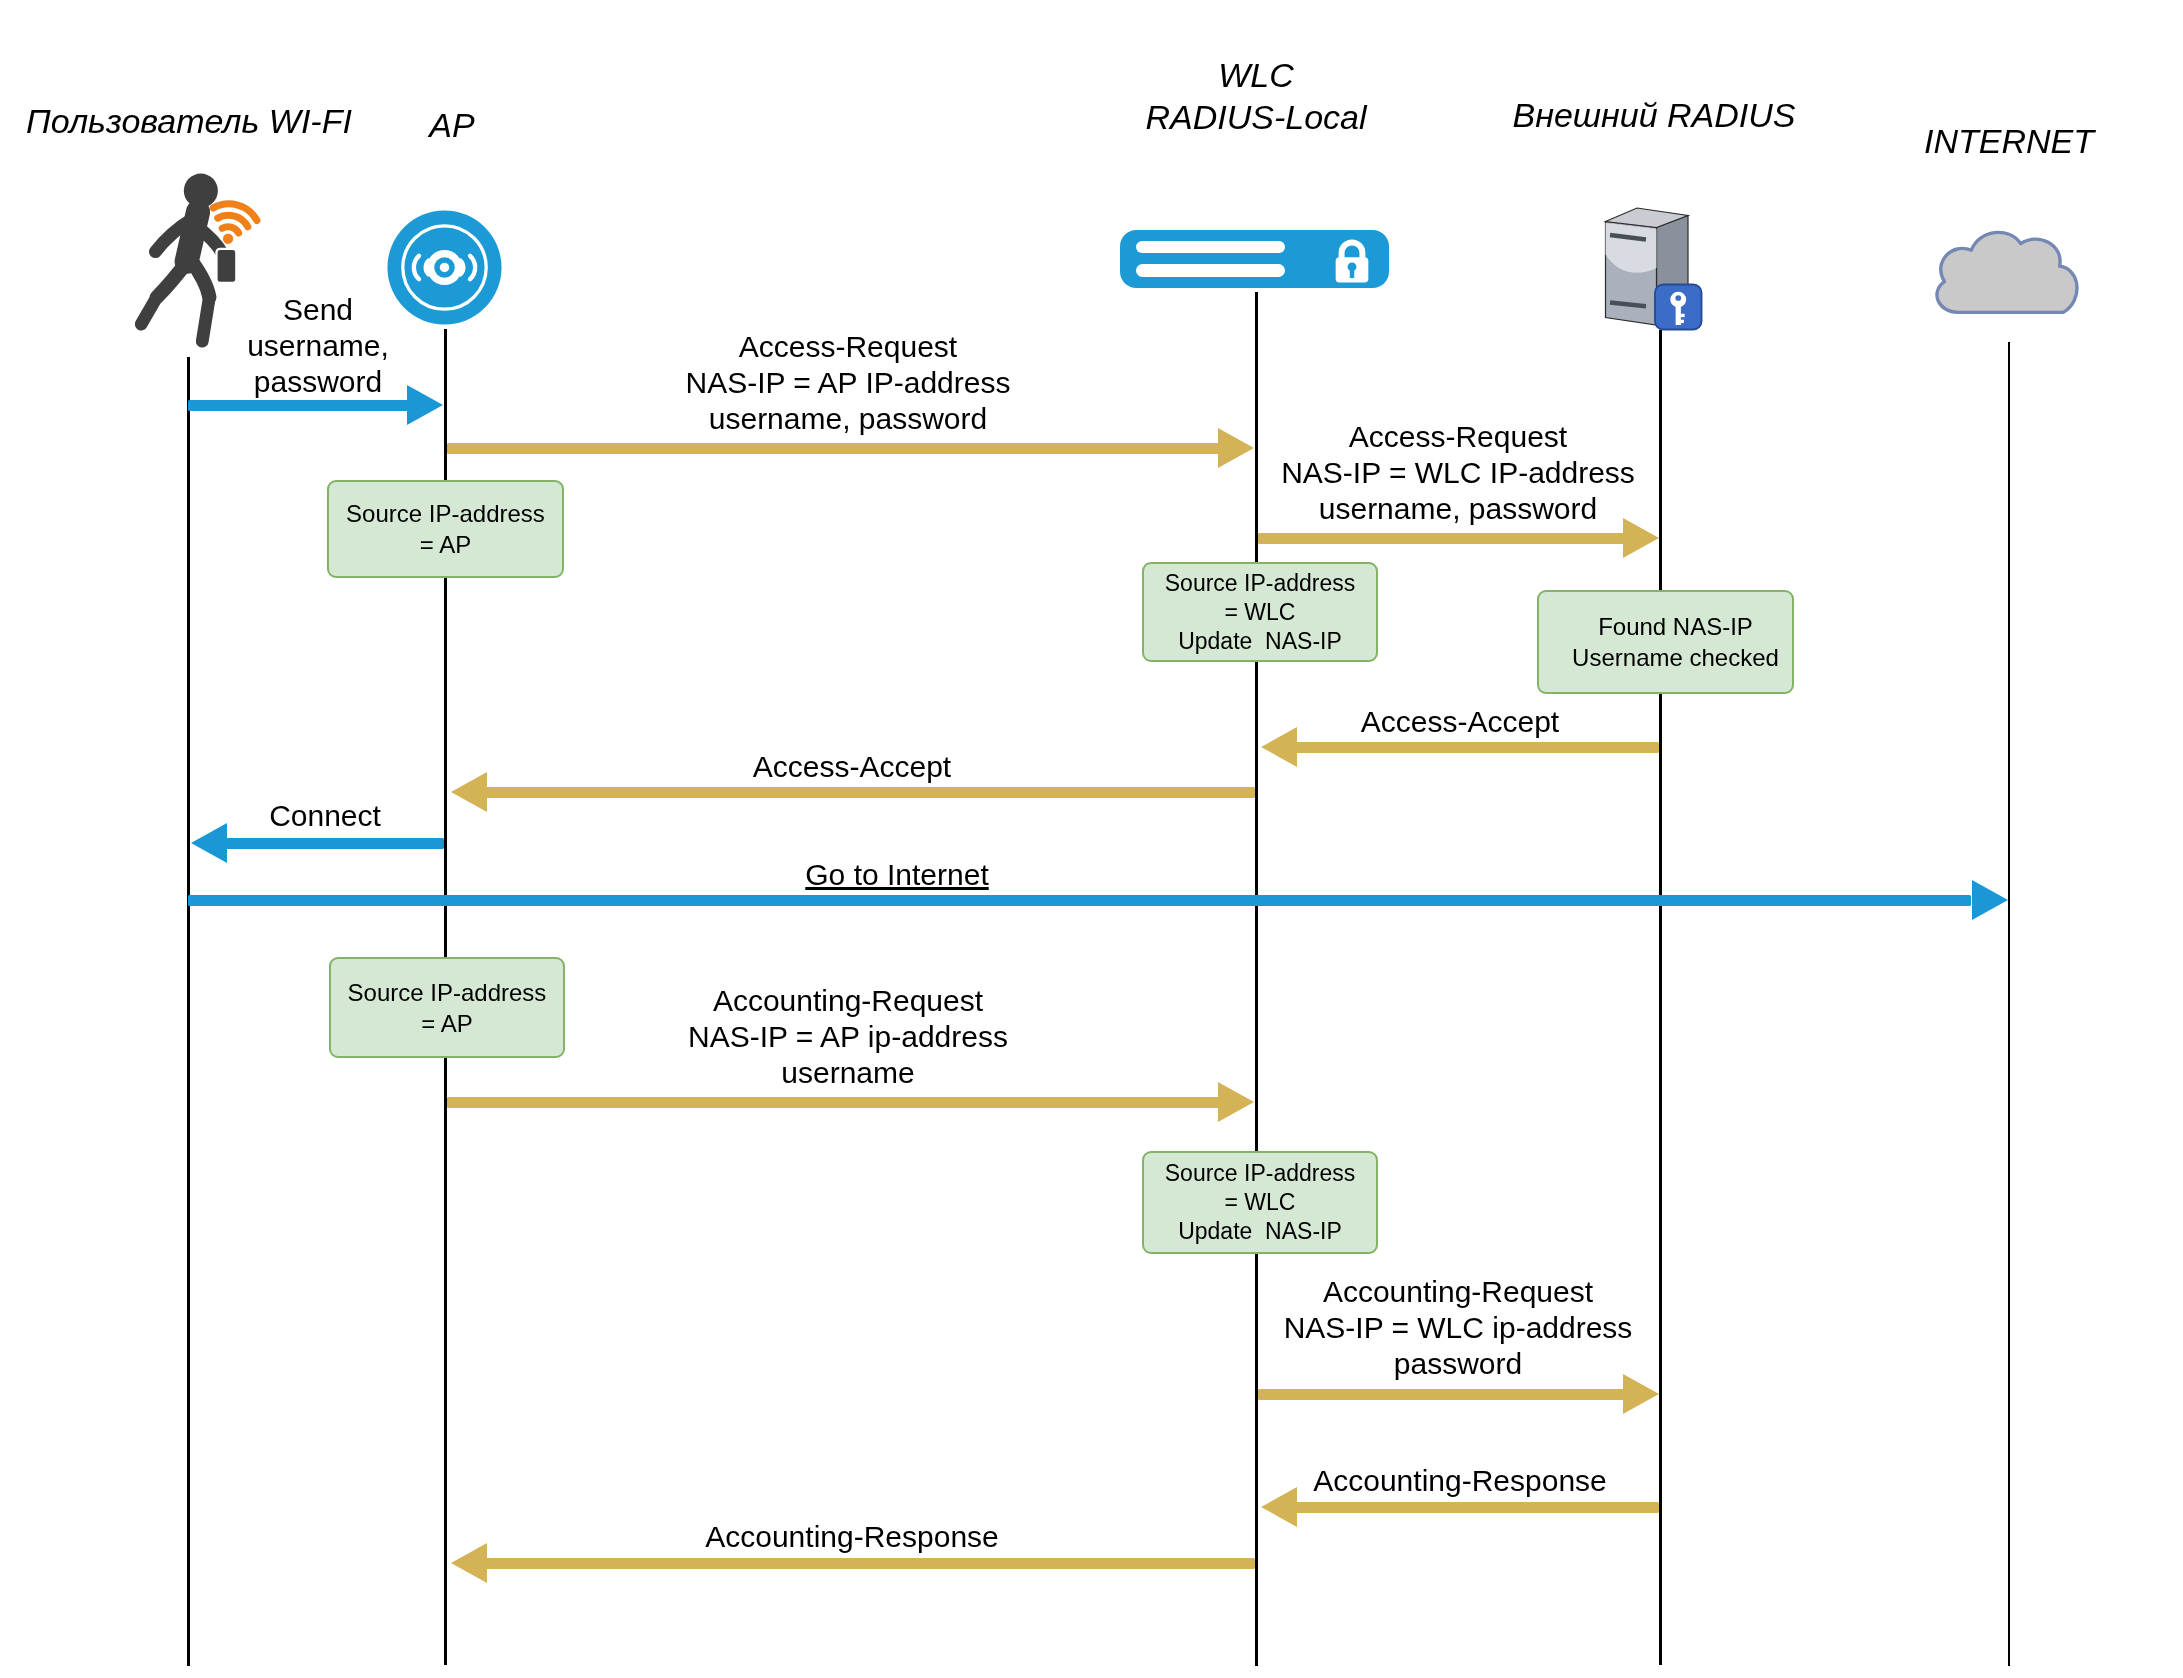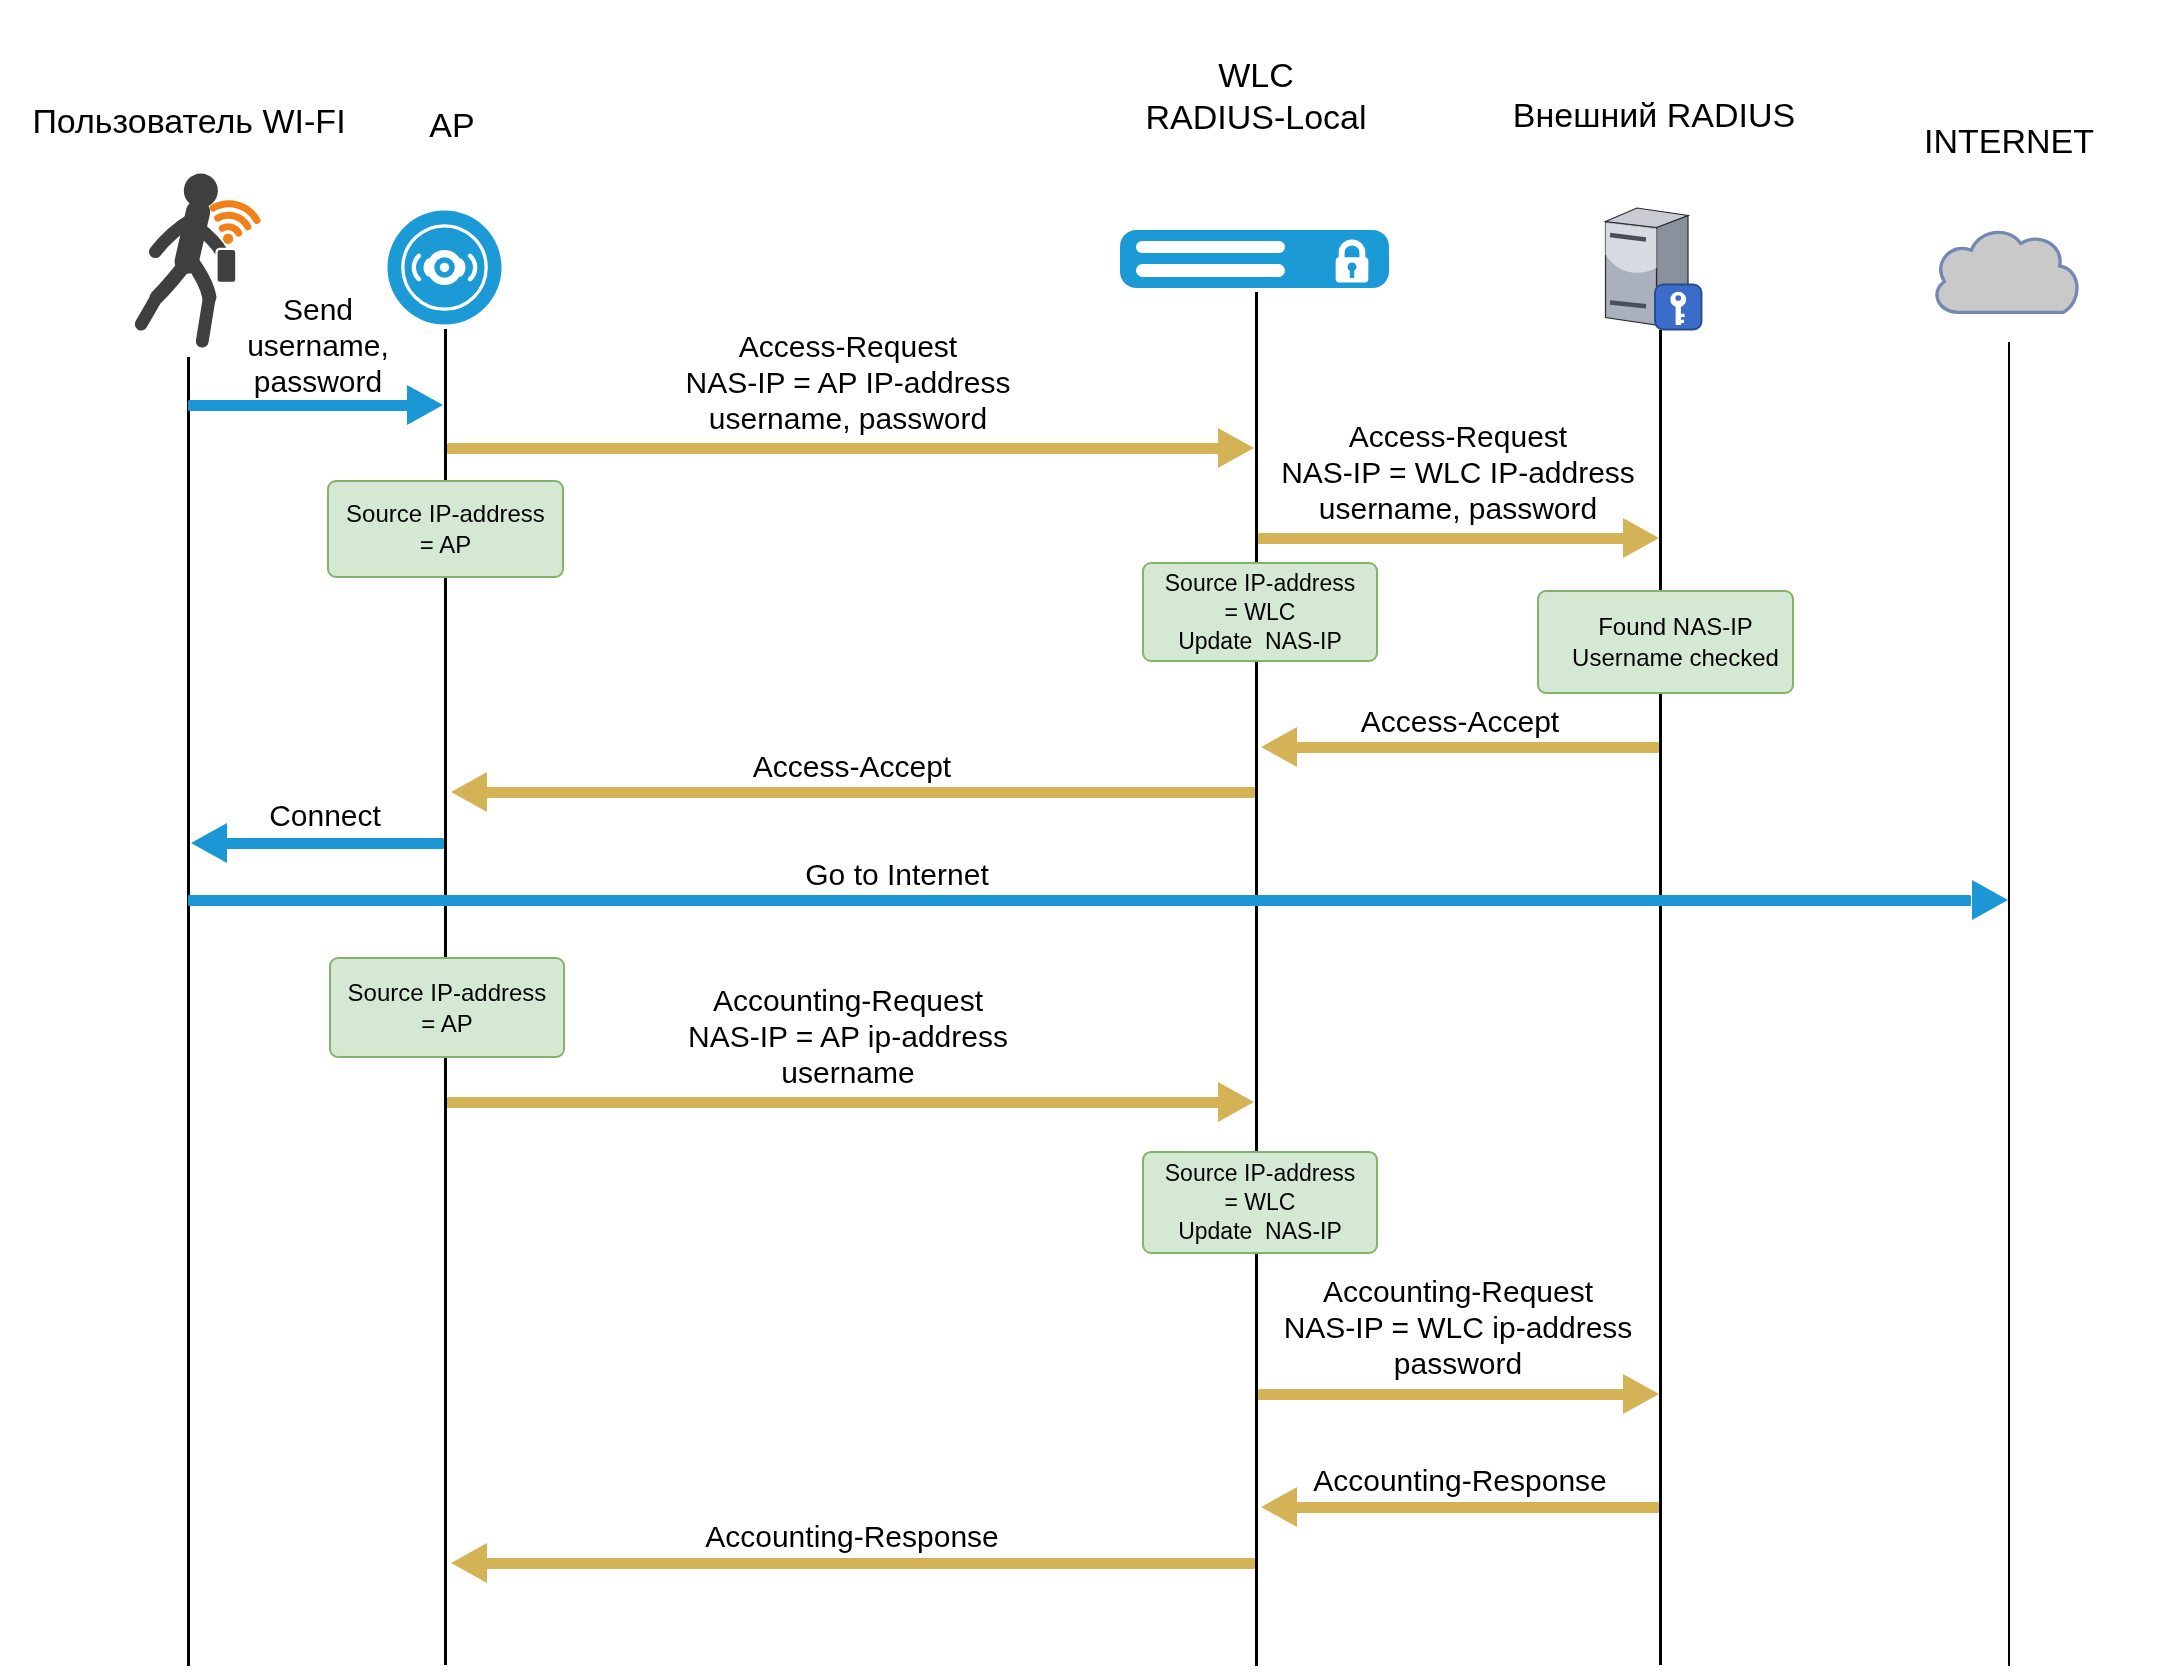--- a/index.html
+++ b/index.html
@@ -8,21 +8,21 @@
     width:2183px;height:1678px;
     background:#ffffff;
     font-family:"Liberation Sans", sans-serif;
     color:#000;
     overflow:hidden;
   }
   .lifeline{position:absolute;width:3px;background:#000;}
   .lifeline.thin{width:2.2px;}
   .actor-label{
     position:absolute;transform:translateX(-50%);
-    font-size:34px;line-height:42px;text-align:center;white-space:nowrap;
+    font-size:34px;line-height:42px;text-align:center;white-space:nowrap;font-style:italic;
   }
   .msg-label{
     position:absolute;transform:translateX(-50%);
     font-size:30px;line-height:36px;text-align:center;white-space:nowrap;
   }
   .shaft{position:absolute;height:11.2px;border-radius:1.5px;}
   .shaft.blue{background:#1b97d5;}
   .shaft.gold{background:#d4b357;}
   .head{position:absolute;width:0;height:0;border-top:20px solid transparent;border-bottom:20px solid transparent;}
   .head.right.blue{border-left:36px solid #1b97d5;}
@@ -168,21 +168,21 @@
   </div>
   <div class="shaft gold" style="left:485px;top:787px;width:770px;"></div>
   <div class="head left gold" style="left:451px;top:772px;"></div>
 
   <div class="msg-label" style="left:325px;top:798px;">
     <div>Connect</div>
   </div>
   <div class="shaft blue" style="left:226px;top:838px;width:218px;"></div>
   <div class="head left blue" style="left:191px;top:823px;"></div>
 
-  <div class="msg-label" style="left:897px;top:857px;">
+  <div class="msg-label" style="left:897px;top:857px;text-decoration:underline;">
     <div>Go to Internet</div>
   </div>
   <div class="shaft blue" style="left:188px;top:895px;width:1783px;"></div>
   <div class="head right blue" style="left:1972px;top:880px;"></div>
 
   <div class="msg-label" style="left:848px;top:983px;">
     <div>Accounting-Request</div>
     <div>NAS-IP = AP ip-address</div>
     <div>username</div>
   </div>

